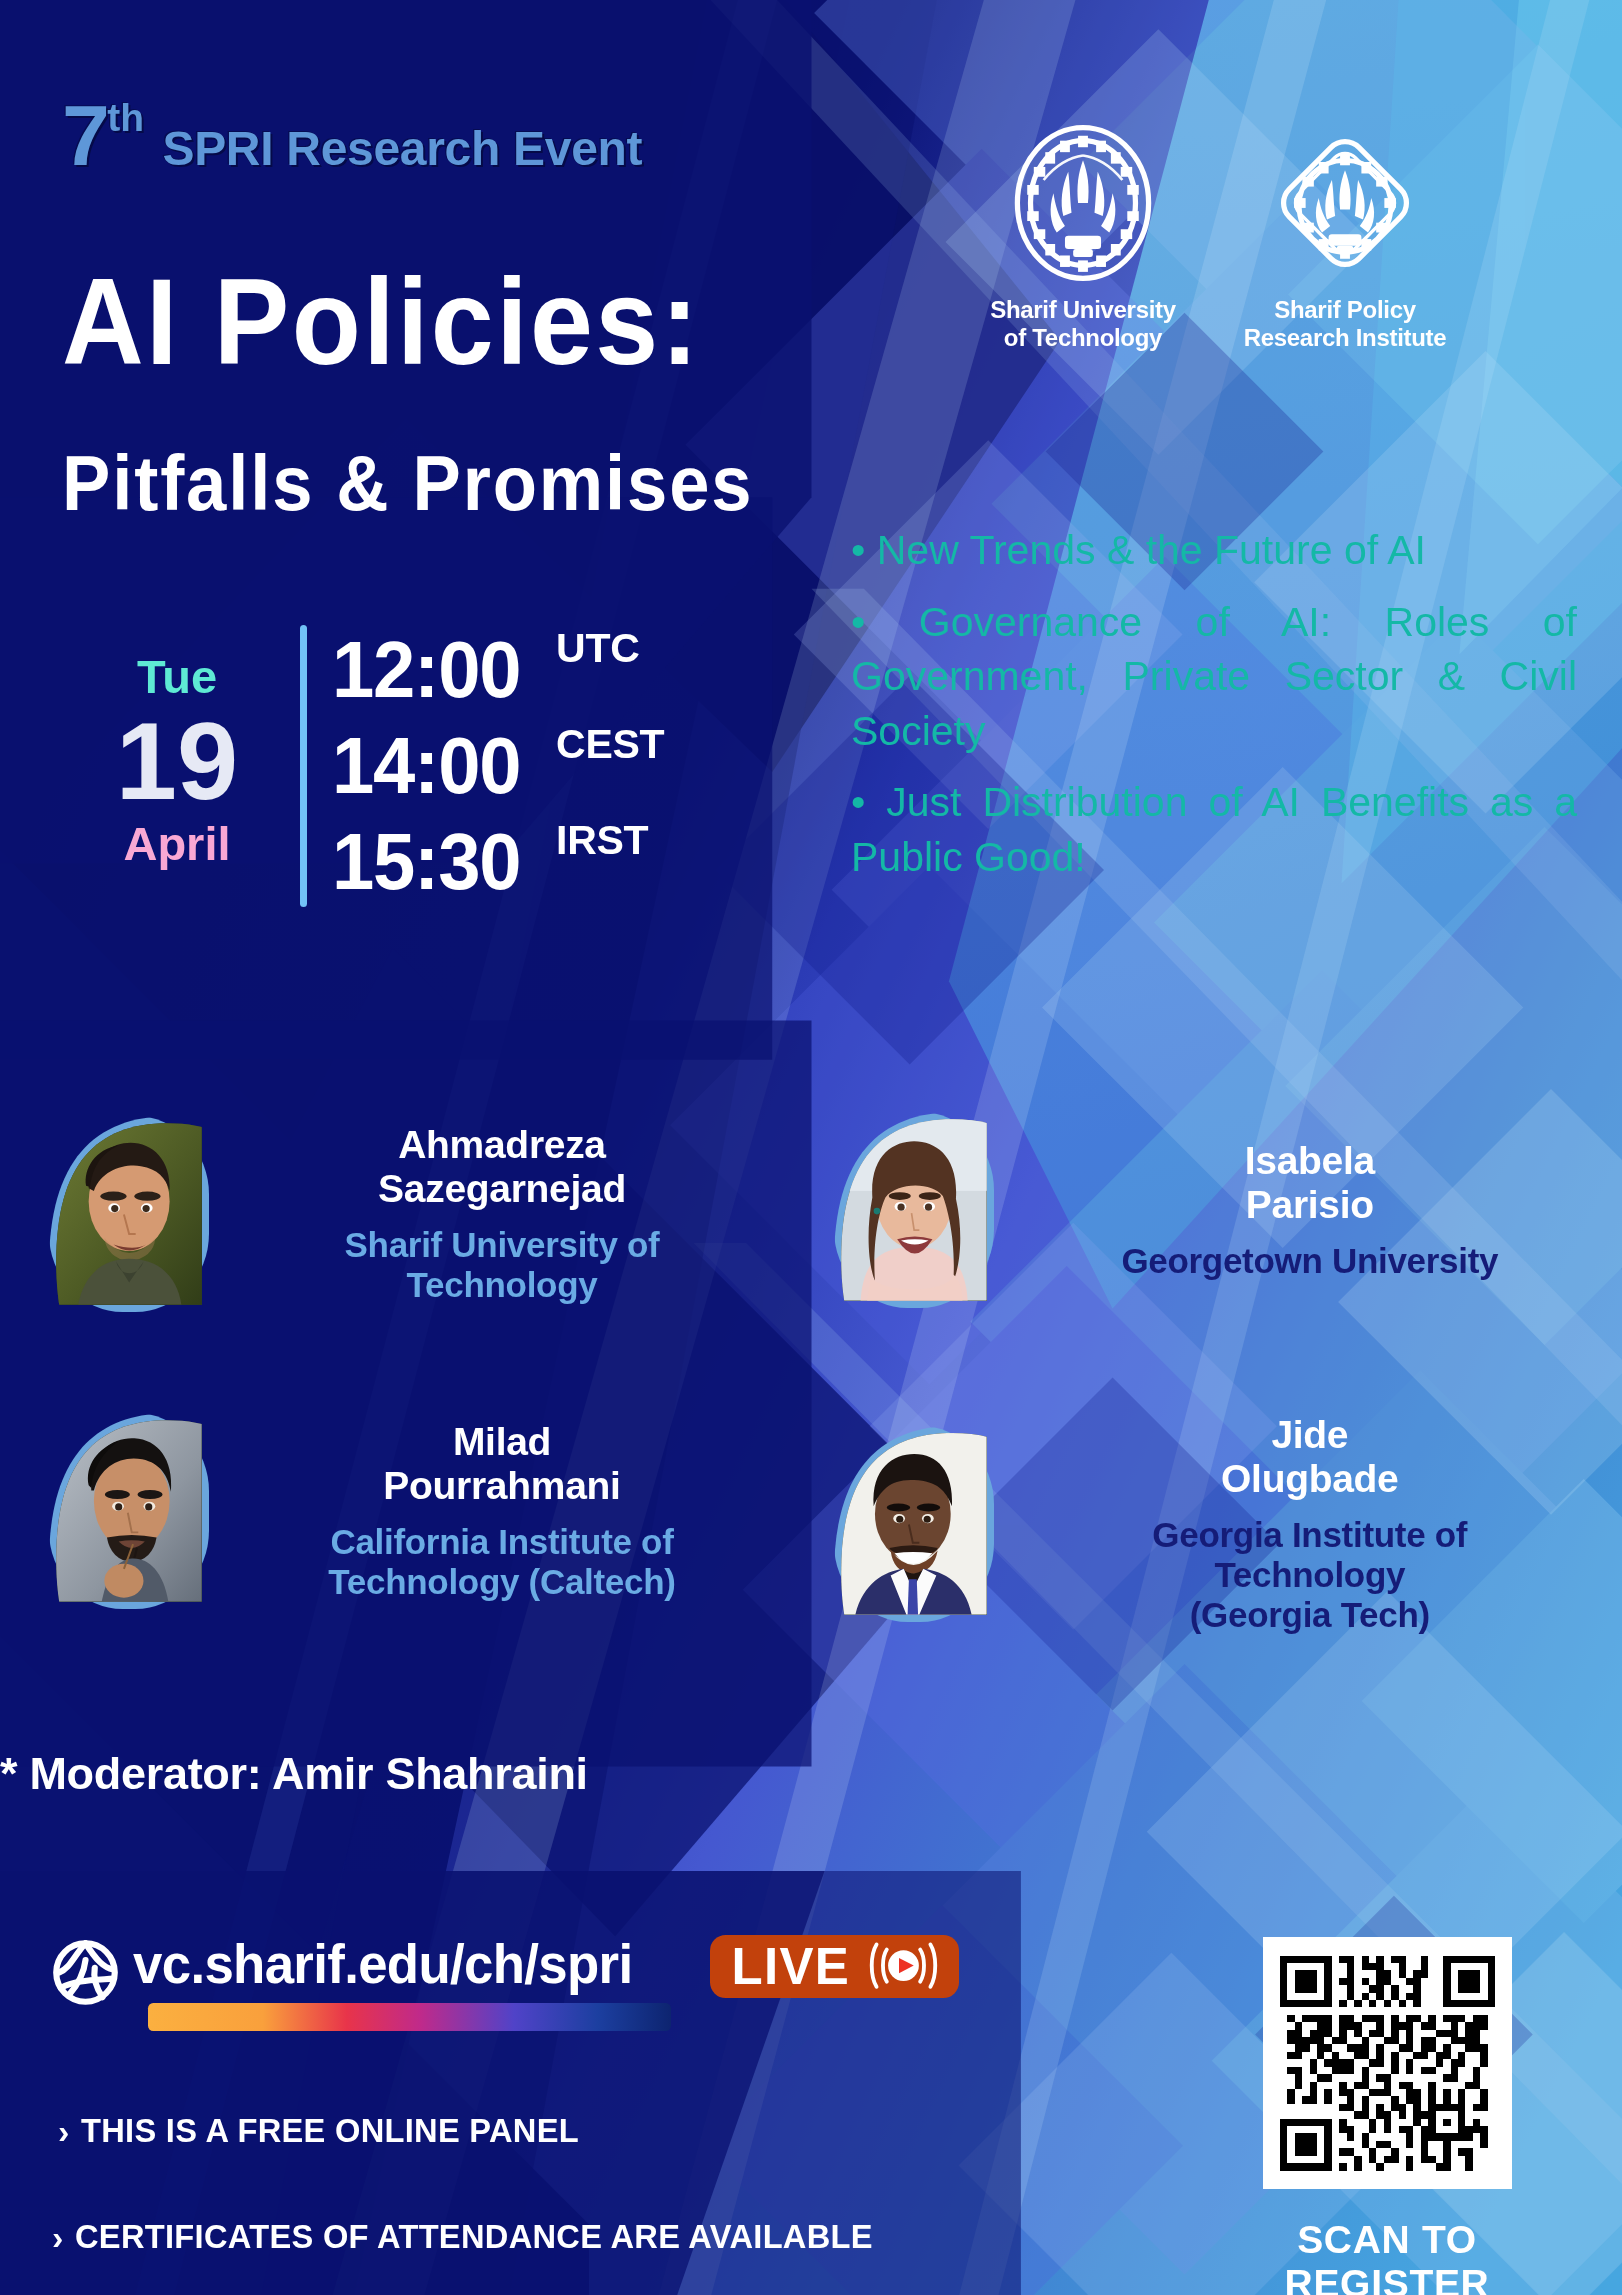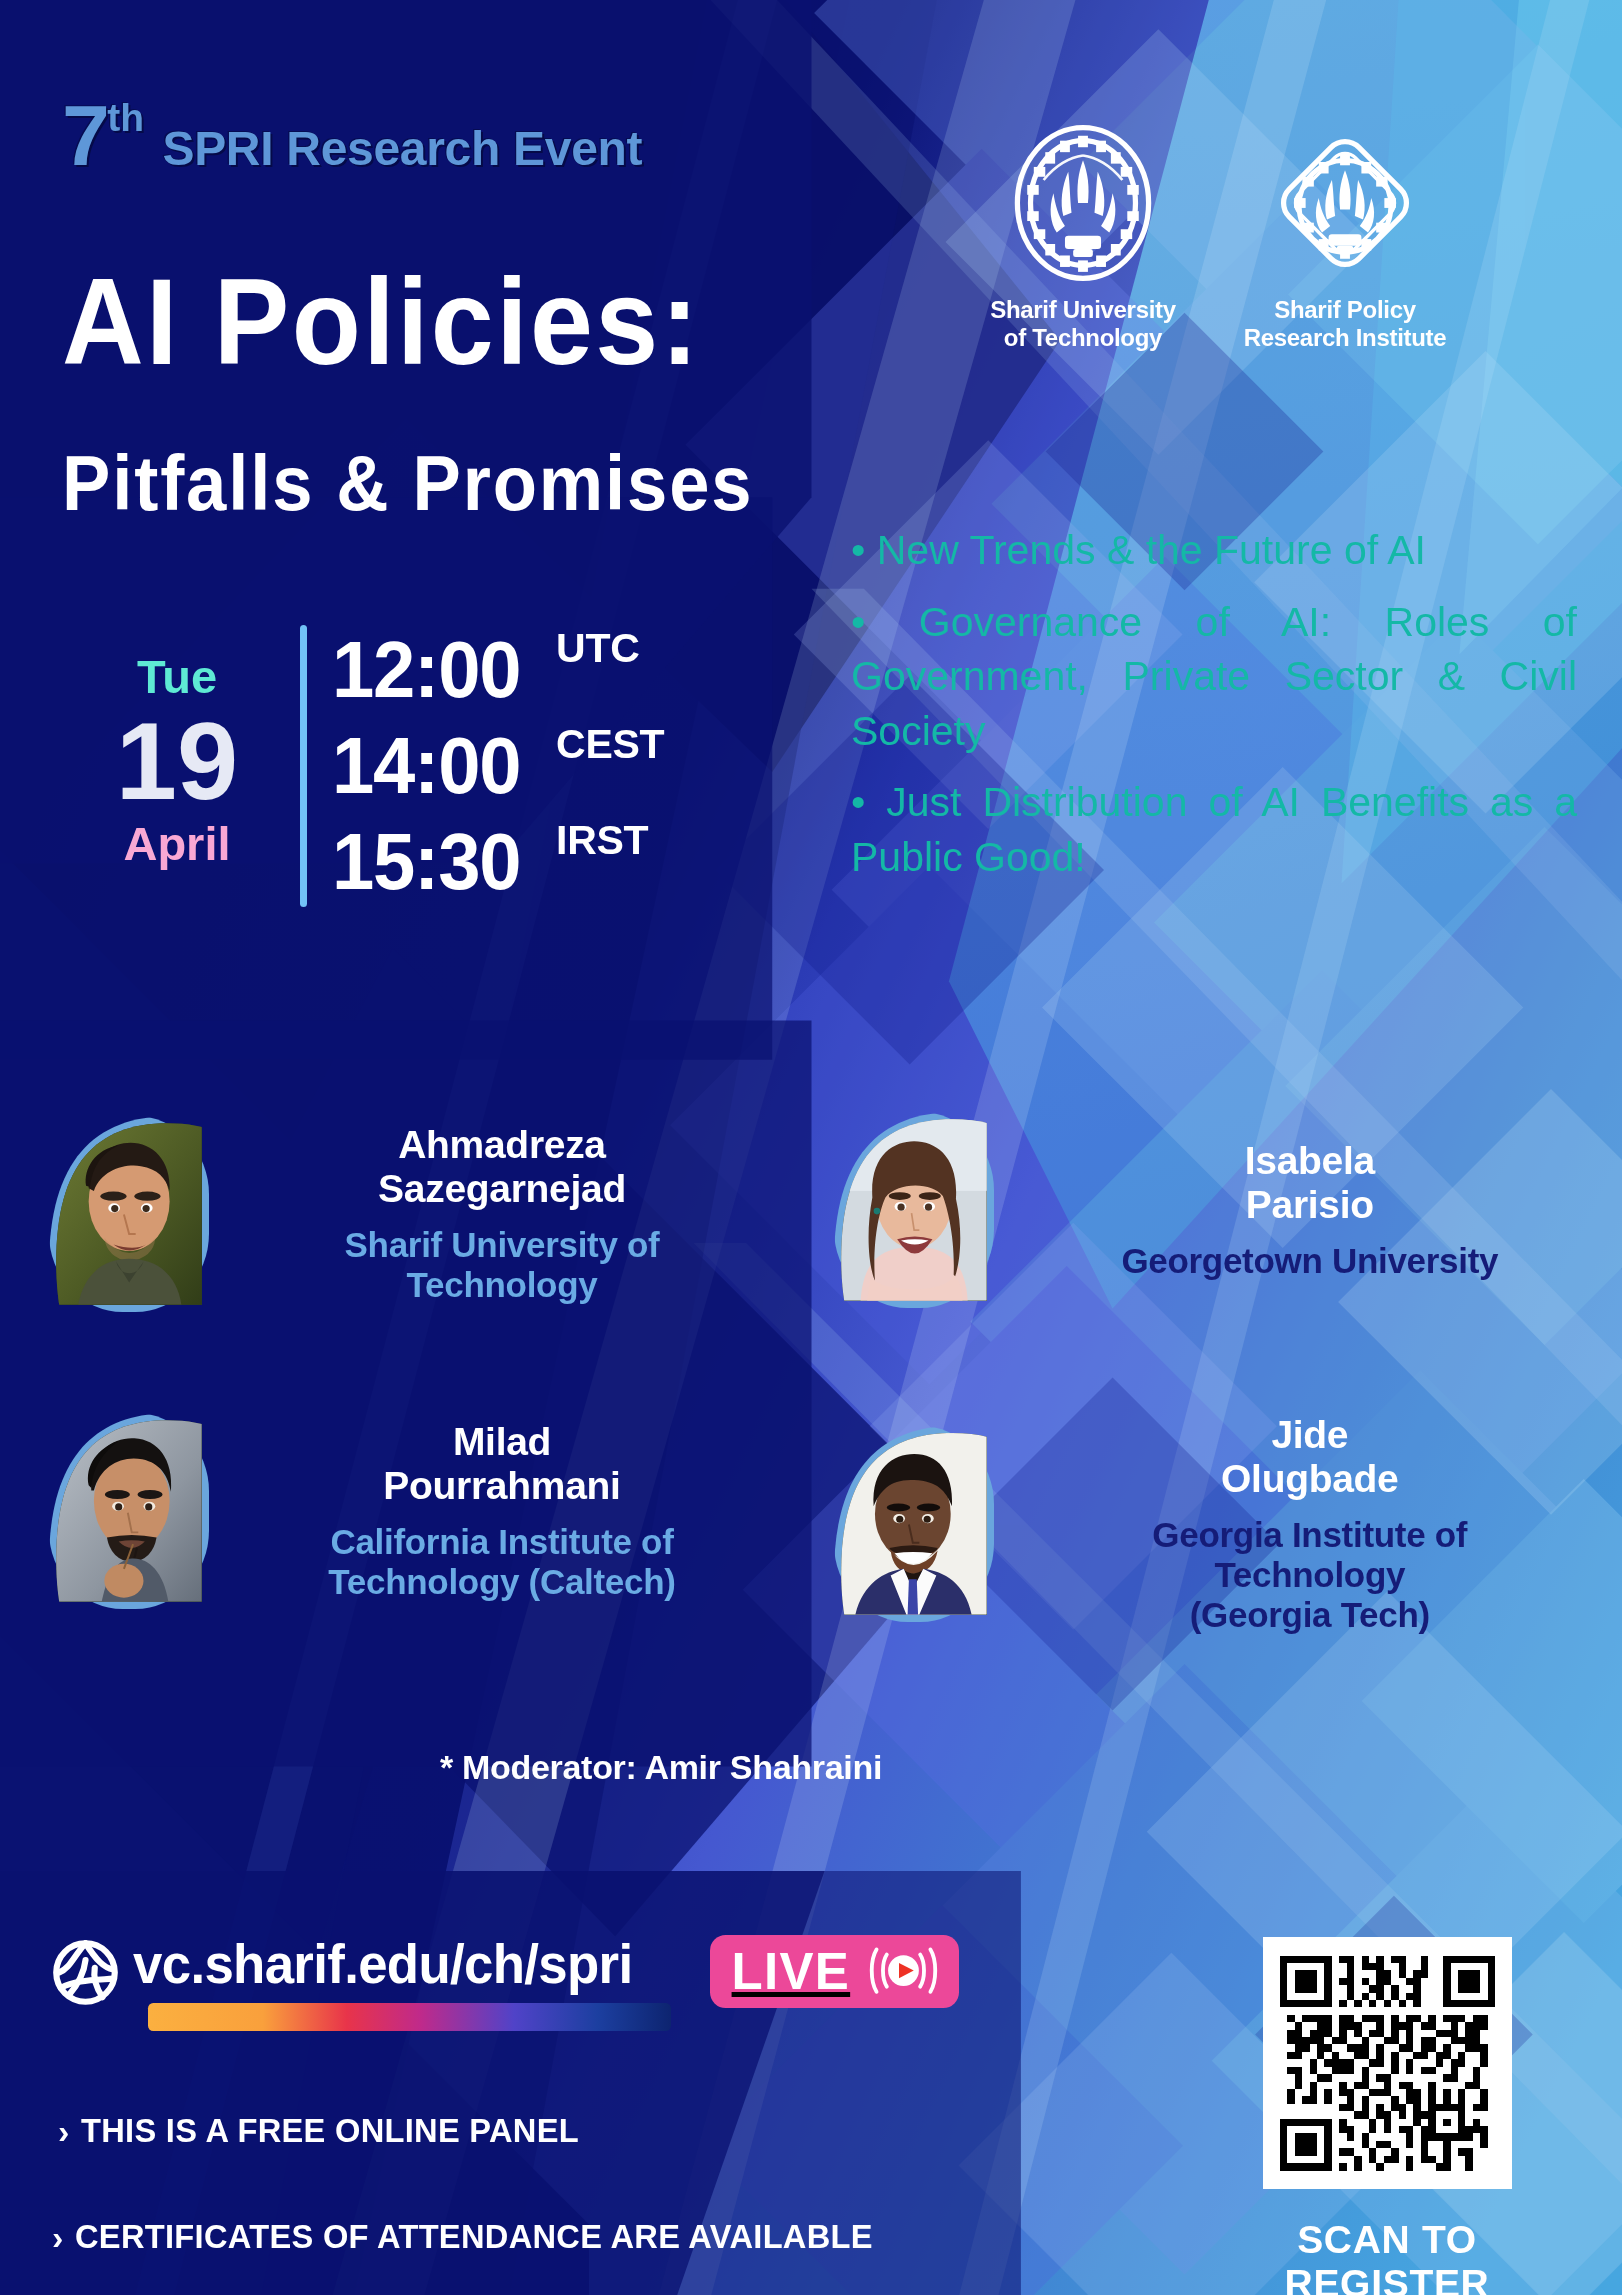--- a/index.html
+++ b/index.html
@@ -101,42 +101,42 @@
   .aff-dark  { color:#151c78; }
 
   #speaker-0 { left:49px;   top:1116px; width:746px; }
   #speaker-1 { left:834px; top:1112px; width:772px; }
   #speaker-2 { left:49px;   top:1413px; width:746px; }
   #speaker-3 { left:834px; top:1413px; width:772px; }
   #speaker-1 .sp-txt, #speaker-3 .sp-txt { padding-left:19.6px; }
 
   .moderator {
     position:absolute; left:0; top:1748px; width:1322px;
-    text-align:center; color:#fff; font-weight:bold; font-size:34px;
+    color:#fff; font-weight:bold; font-size:45px;
     letter-spacing:-0.3px;
   }
 
   
   .linkrow { position:absolute; left:47px; top:1934px; display:flex; align-items:flex-start; }
   .globe-icon { width:77px; height:79px; flex:none; margin-right:9.2px; }
   .url-block { margin-top:2.6px; }
   .url-text {
     color:#fff; font-weight:bold; font-size:55px; line-height:1;
     letter-spacing:-0.7px; white-space:nowrap;
     transform:scaleX(.96); transform-origin:left top;
   }
   .url-bar {
     margin-top:11.8px; margin-left:14.4px; height:27.5px; width:523px; border-radius:5.2px;
     background:linear-gradient(90deg,#fbb040 0%,#f9a03c 22%,#e8344a 38%,#c02a8a 52%,#5043c8 70%,#1c3fa0 86%,#0d2470 100%);
   }
   .live-badge {
     margin-left:39px; margin-top:1.3px;
-    background:#ec4899; border-radius:15.7px;
+    background:#c2410c; border-radius:15.7px;
     padding:7.9px 17px 9.2px 22px;
-    display:flex; align-items:center; gap:14.4px; height:73px;text-decoration:underline;
+    display:flex; align-items:center; gap:14.4px; height:63px;
   }
   .live-text { color:#fff; font-weight:bold; font-size:51px; line-height:1; letter-spacing:1.3px; }
   .live-icon { width:77px; height:56px; }
 
   
   .note {
     position:absolute; color:#fff; font-weight:bold;
     display:flex; align-items:center; gap:11.8px;
     white-space:nowrap;
   }

